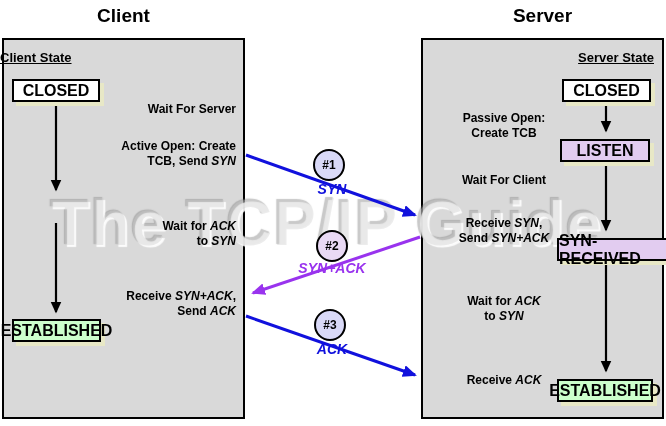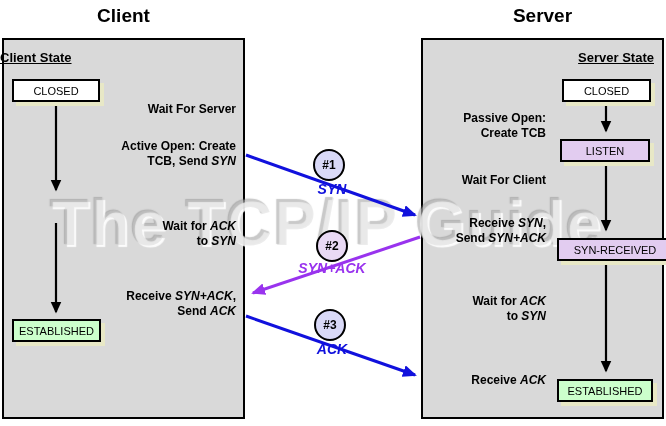--- a/index.html
+++ b/index.html
@@ -32,37 +32,37 @@
   .state-heading{
     position:absolute;top:50px;font-size:13px;font-weight:bold;
     text-decoration:underline;color:#000;z-index:3;
   }
   .heading-client{left:0;text-align:right;}
   .heading-server{left:524px;width:130px;text-align:right;}
   
   .state-box{
     position:absolute;border:2px solid #000;box-sizing:border-box;
     display:flex;align-items:center;justify-content:center;
-    font-size:11px;font-weight:normal;color:#000;z-index:3;
+    font-size:16px;font-weight:bold;color:#000;z-index:3;
     box-shadow:4px 4px 0 #e8e8c6;
   }
   .c-closed{left:12px;top:79px;width:88px;height:23px;}
   .c-synsent{left:11px;top:197px;width:86px;height:23px;}
   .c-established{left:12px;top:319px;width:89px;height:23px;}
   .s-closed{left:562px;top:79px;width:89px;height:23px;}
   .s-listen{left:560px;top:139px;width:90px;height:23px;}
   .s-synreceived{left:557px;top:238px;width:116px;height:23px;}
   .s-established{left:557px;top:379px;width:96px;height:23px;}
   
   .ann{
     position:absolute;font-size:12px;font-weight:bold;line-height:15px;
     color:#000;z-index:3;
   }
   .ann-right{left:56px;width:180px;text-align:right;}
-  .ann-left{left:416px;width:130px;text-align:right;}
+  .ann-left{left:439px;width:130px;text-align:center;}
   .ann-c1{top:102px;} .ann-c2{top:139px;} .ann-c3{top:219px;} .ann-c4{top:289px;}
   .ann-s1{top:111px;} .ann-s2{top:173px;} .ann-s3{top:216px;} .ann-s4{top:294px;} .ann-s5{top:373px;}
   
   #arrows{position:absolute;left:0;top:0;z-index:2;}
   
   .msg-circle{
     position:absolute;width:28px;height:28px;border:2px solid #000;border-radius:50%;
     display:flex;align-items:center;justify-content:center;
     font-size:12px;font-weight:bold;color:#000;z-index:3;
   }

